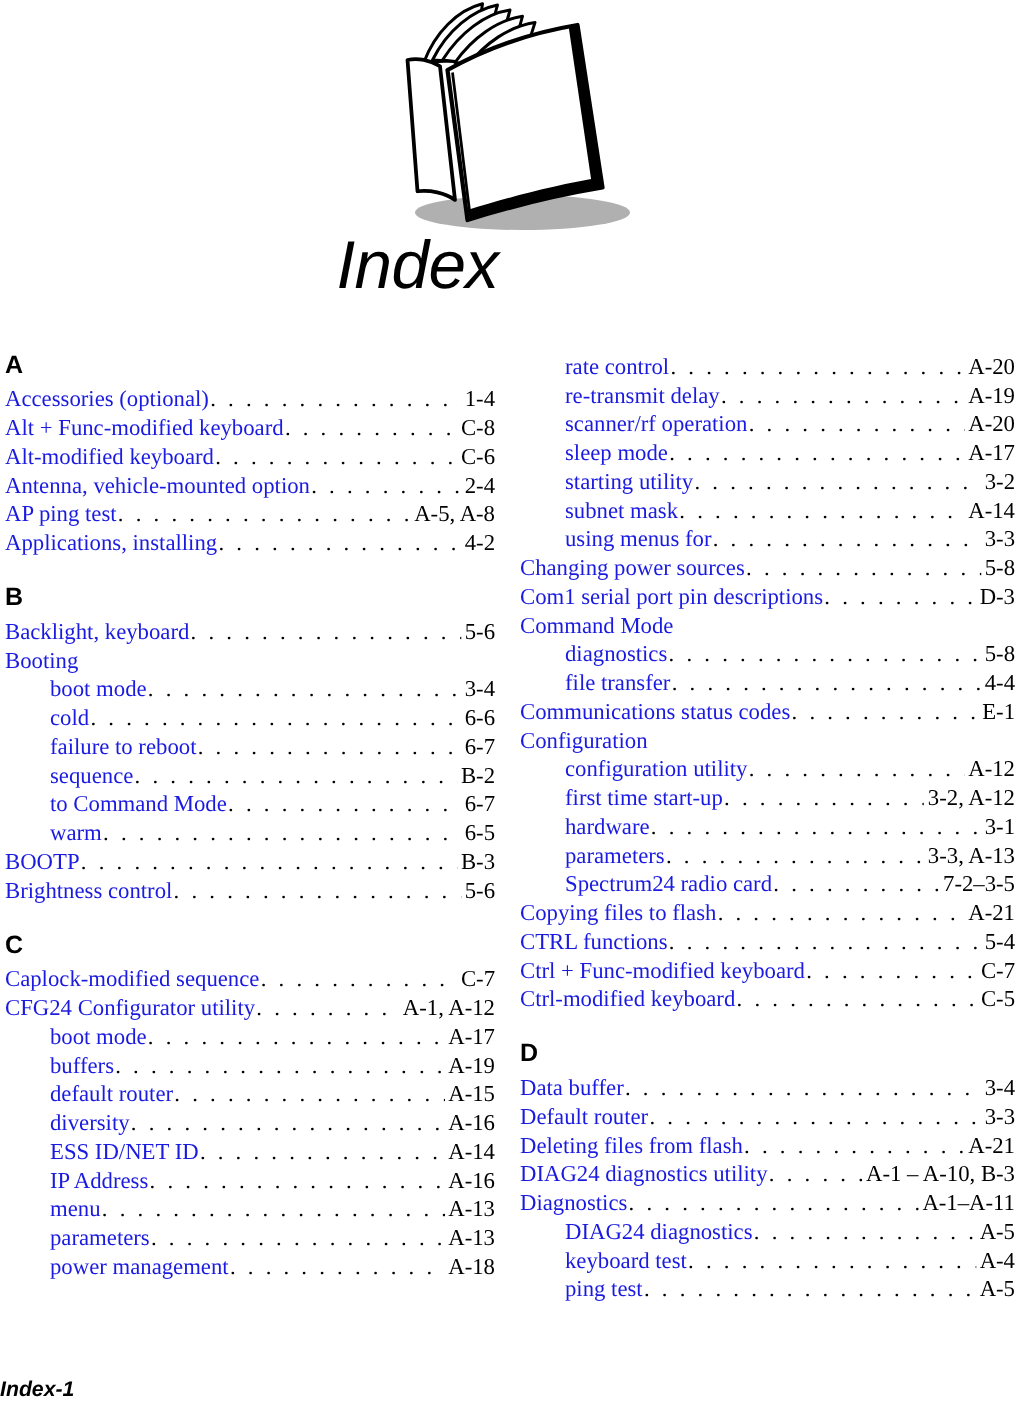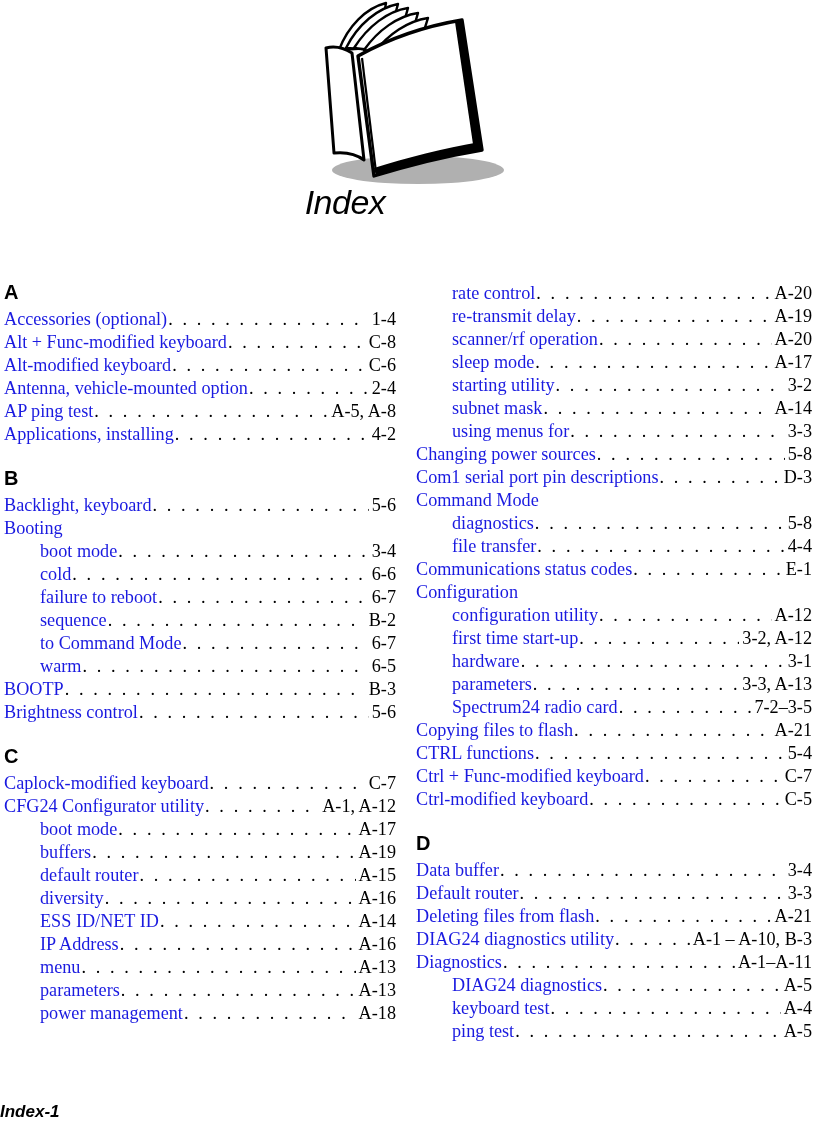--- a/index.html
+++ b/index.html
@@ -24,26 +24,25 @@
     height: 190px;
   }
   #page-title {
     position: absolute;
     left: 0;
     top: 185px;
     width: 668px;
     text-align: center;
     font-family: "Liberation Sans", sans-serif;
     font-style: italic;
-    font-size: 34px;
+    font-size: 54px;
     font-weight: 400;
     letter-spacing: -0.5px;
     color: #000000;
     line-height: 1;
-    padding-left: 11px;
   }
 
   
   #index-body {
     position: absolute;
     left: 0;
     top: 282px;
     width: 824px;
   }
   .column {
@@ -227,21 +226,21 @@
         </div>
         <div class="entry">
           <span class="entry-label">Brightness control</span>
           <span class="leader"></span>
           <span class="entry-page">5-6</span>
         </div>
       </div>
       <div class="section">
         <div class="section-letter">C</div>
         <div class="entry">
-          <span class="entry-label">Caplock-modified keyboard</span>
+          <span class="entry-label">Caplock-modified sequence</span>
           <span class="leader"></span>
           <span class="entry-page">C-7</span>
         </div>
         <div class="entry">
           <span class="entry-label">CFG24 Configurator utility</span>
           <span class="leader"></span>
           <span class="entry-page">A-1, A-12</span>
         </div>
         <div class="entry sub">
           <span class="entry-label">boot mode</span>

